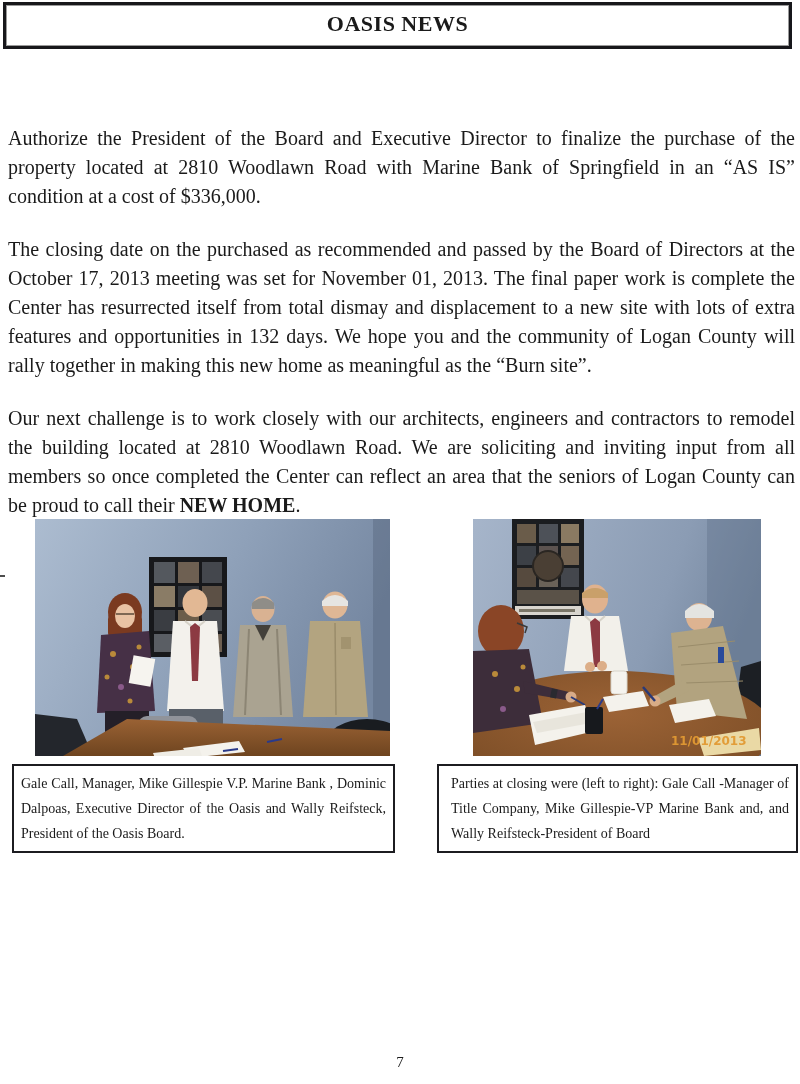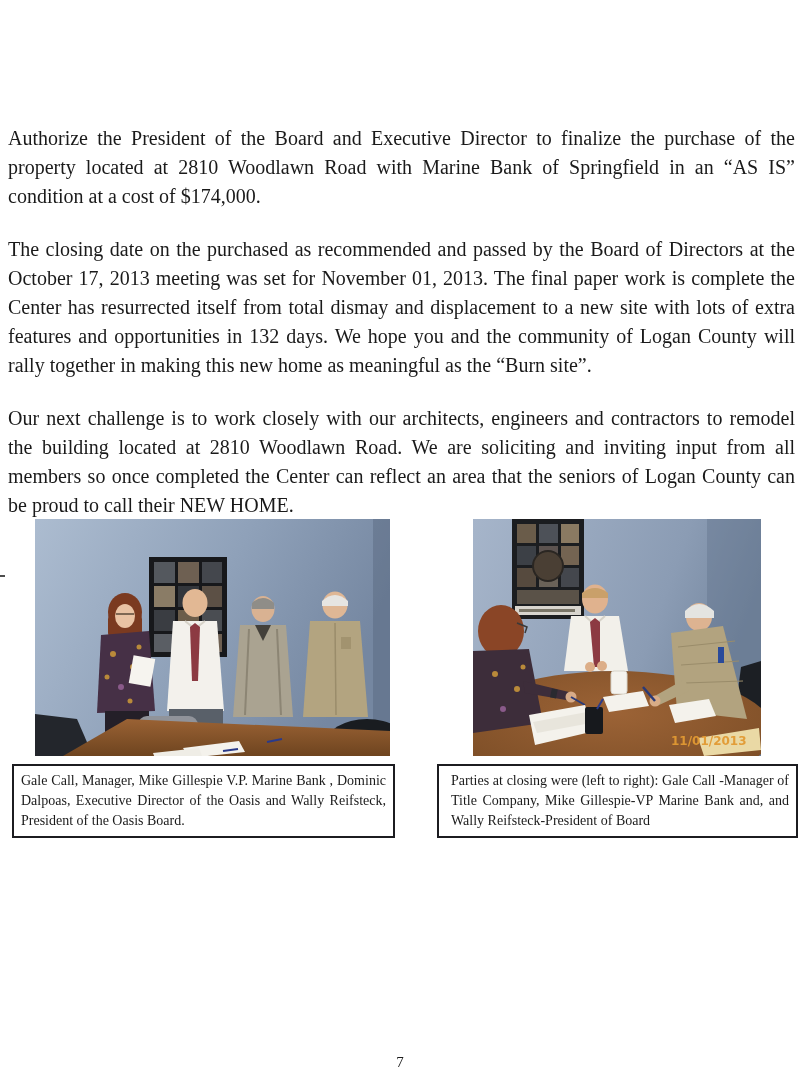--- a/index.html
+++ b/index.html
@@ -18,49 +18,52 @@
   }
   .headline {
     position:absolute; top:78px; left:0; width:100%;
     text-align:center; font-size:33px; font-weight:bold; letter-spacing:0.2px;
   }
   .bodycopy {
     position:absolute; top:124px; left:8px; width:787px;
     font-size:20px; line-height:29px; text-align:justify;
   }
   .bodycopy p { margin:0 0 24px 0; }
-  .bodycopy strong { font-weight:normal; }
+  .bodycopy strong { font-weight:bold; }
   .photo { position:absolute; top:519px; }
   .photo svg { display:block; }
   .photo-left  { left:35px;  width:355px; height:237px; }
   .photo-right { left:473px; width:284px; height:237px; }
   .caption {
     position:absolute; top:764px; border:2px solid #1c1c20;
-    font-size:14px; line-height:20px; text-align:justify;
+    font-size:14px; line-height:25px; text-align:justify;
     padding:5px 7px; background:#ffffff;
   }
   .caption-left  { left:12px;  width:365px; }
   .caption-right { left:437px; width:338px;padding-left:12px; }
   .page-number {
     position:absolute; bottom:13px; left:0; width:100%;
     text-align:center; font-size:15px;
   }
   .stray-mark {
     position:absolute; left:0; top:575px; width:5px; height:2px; background:#4d4d4d;
   }
 </style>
 </head>
 <body>
 
 <div class="page">
 
+  <div class="masthead">
+    <span class="masthead-title">OASIS NEWS</span>
+  </div>
 
 
   <div class="bodycopy">
-    <p>Authorize the President of the Board and Executive Director to finalize the purchase of the property located at 2810 Woodlawn Road with Marine Bank of Springfield in an “AS IS” condition at a cost of $174,000.</p>
+    <p>Authorize the President of the Board and Executive Director to finalize the purchase of the property located at 2810 Woodlawn Road with Marine Bank of Springfield in an “AS IS” condition at a cost of $336,000.</p>
     <p>The closing date on the purchased as recommended and passed by the Board of Directors at the October 17, 2013 meeting was set for November 01, 2013. The final paper work is complete the Center has resurrected itself from total dismay and displacement to a new site with lots of extra features and opportunities in 132 days. We hope you and the community of Logan County will rally together in making this new home as meaningful as the “Burn site”.</p>
     <p><span>Our next challenge is to work closely with our architects, engineers and contractors to remodel the building located at 2810 Woodlawn Road. We are soliciting and inviting input from all members so once completed the Center can reflect an area that the seniors of Logan County can be proud to call their </span><strong>NEW HOME</strong><span>.</span></p>
   </div>
 
   <div class="stray-mark"></div>
 
   <div class="photo photo-left">
     <svg width="355" height="237" viewBox="0 0 355 237">
       <defs>
         <linearGradient id="wallL" x1="0" y1="0" x2="1" y2="0.35">

